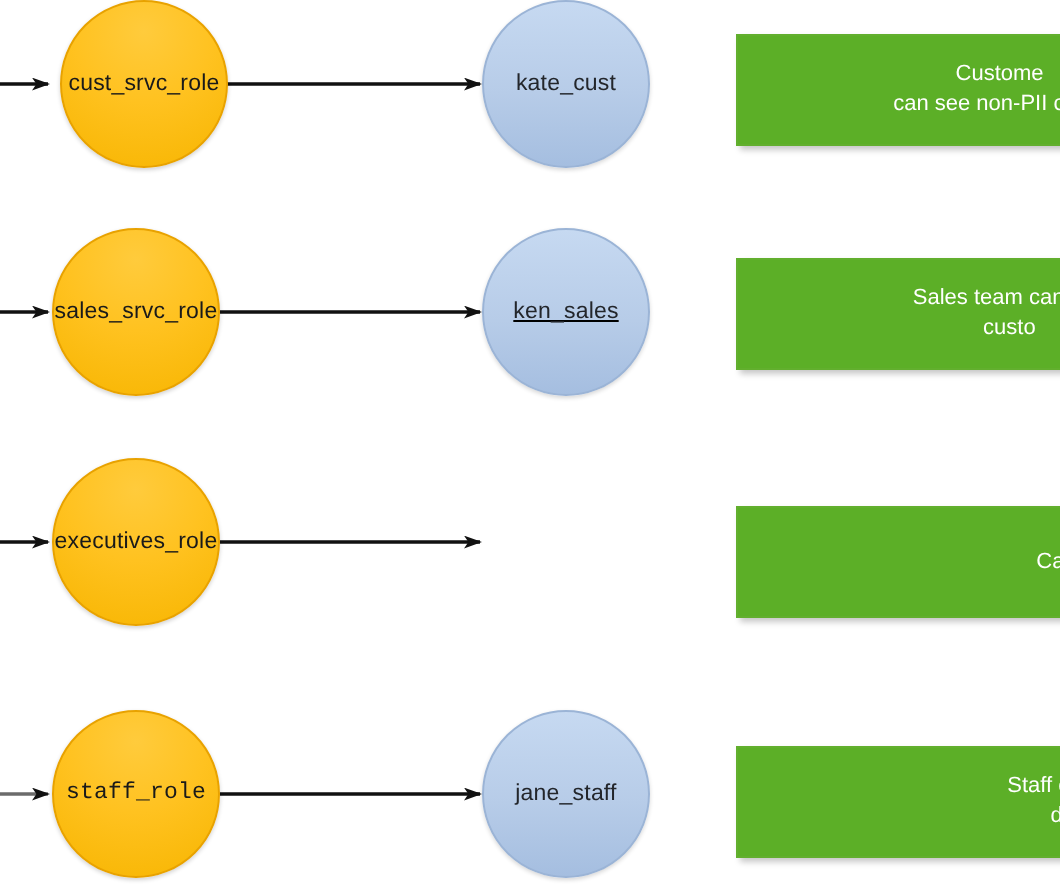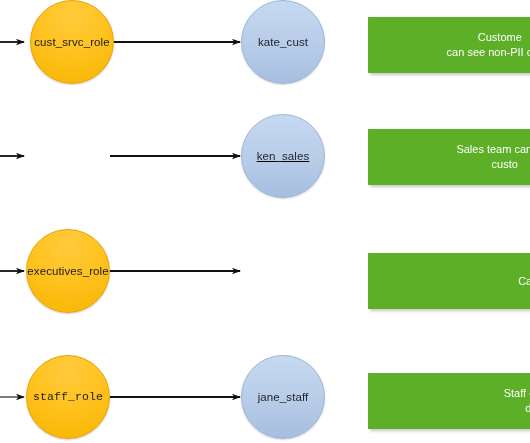--- a/index.html
+++ b/index.html
@@ -131,20 +131,23 @@
   <div class="node role-node" style="left:30px; top:0px;">
     <span class="label">cust_srvc_role</span>
   </div>
   <div class="node user-node" style="left:241px; top:0px;">
     <span class="label">kate_cust</span>
   </div>
   <div class="note" style="left:368px; top:17px; width:190px; height:56px;">
     <span class="note-text"><span>Custome</span><br><span>can see non-PII custo</span></span>
   </div>
 
+  <div class="node role-node" style="left:26px; top:114px;">
+    <span class="label">sales_srvc_role</span>
+  </div>
   <div class="node user-node" style="left:241px; top:114px;text-decoration:underline;">
     <span class="label">ken_sales</span>
   </div>
   <div class="note" style="left:368px; top:129px; width:190px; height:56px;">
     <span class="note-text"><span>Sales team can see</span><br><span>custo</span></span>
   </div>
 
   <div class="node role-node" style="left:26px; top:229px;">
     <span class="label">executives_role</span>
   </div>

